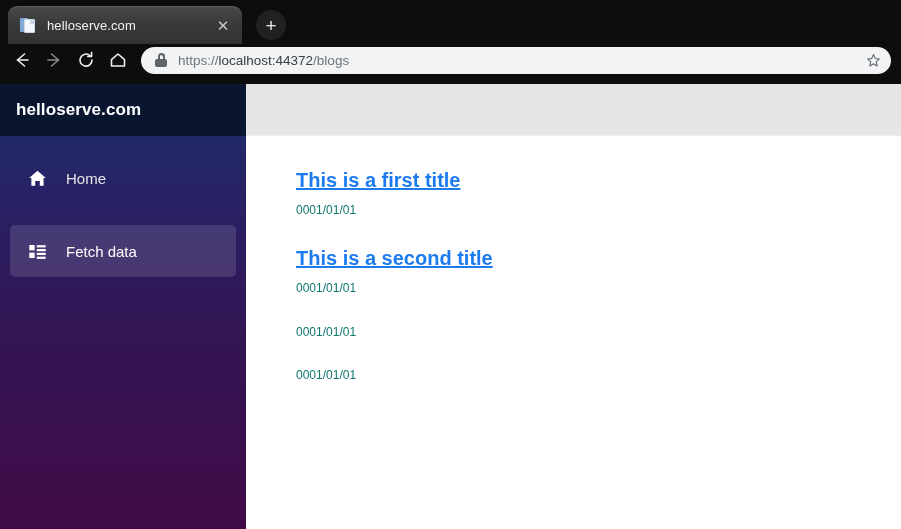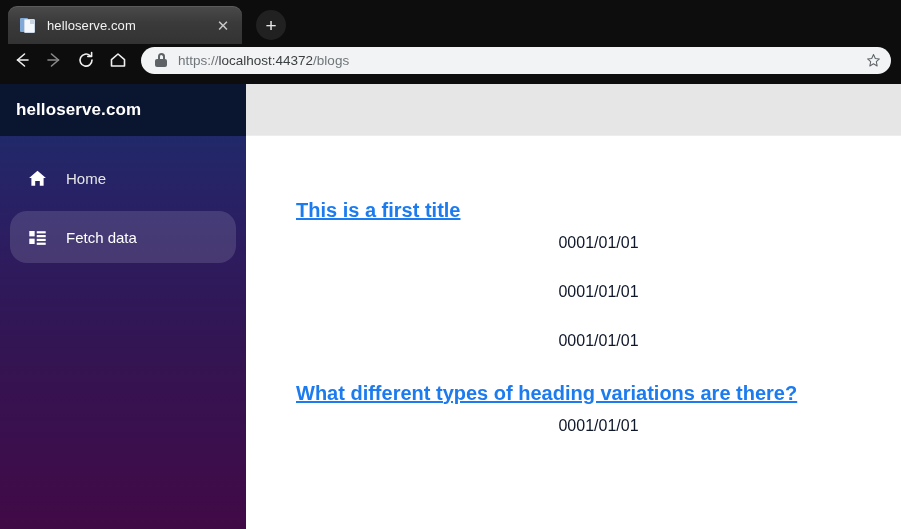--- a/index.html
+++ b/index.html
@@ -182,39 +182,38 @@
   #brand-text {
     color:#ffffff;
     font-size:17px;
     font-weight:bold;
     letter-spacing:0.1px;
   }
   #sidebar-nav {
     padding:16px 10px 0 10px;
     display:flex;
     flex-direction:column;
-    gap:7px;
+    gap:21px;
   }
   .nav-item {
     height:52px;
     display:flex;
     align-items:center;
     padding-left:16px;
     border-radius:5px;
     color:#e6e6e6;
     font-size:15px;
   }
   .nav-item.active {
     background:rgba(255,255,255,0.26);
     color:#ffffff;
   }
   .nav-item.hovered {
     background:rgba(255,255,255,0.13);
     color:#ffffff;
-    border-radius:17px;
   }
   .nav-icon {
     flex:0 0 22px;
     width:22px; height:22px;
     margin-right:18px;
     display:flex; align-items:center; justify-content:center;
   }
   .nav-label { white-space:nowrap; }
 
   
@@ -229,36 +228,35 @@
     height:52px;
     flex:0 0 52px;
     background:#e6e6e6;
     border-bottom:1px solid #ededed;
   }
   #content-body {
     flex:1 1 auto;
     padding:32px 0 0 50px;
     overflow:hidden;
   }
-  .blog-entry { margin-bottom:29px;margin-top:30px; }
+  .blog-entry { margin-bottom:29px; }
   .blog-title {
     display:block;
     color:#1b7bef;
     font-size:20px;
     font-weight:bold;
     line-height:1.2;
     margin-bottom:11px;
     white-space:nowrap;
   }
   .blog-date {
     display:block;
-    color:#0f172a;
-    font-size:16px;
+    color:#0f766e;
+    font-size:12px;
     line-height:1.2;
-    text-align:center;
   }
 </style>
 </head>
 <body>
 
 <div id="browser-chrome">
 
   <div id="tab-strip">
 
     <div id="active-tab">
@@ -364,28 +362,28 @@
     <div id="content-topbar"></div>
 
     <div id="content-body">
 
       <div class="blog-entry">
         <a class="blog-title" href="#">This is a first title</a>
         <span class="blog-date">0001/01/01</span>
       </div>
 
       <div class="blog-entry">
+        <a class="blog-title" href="#">This is a second title</a>
         <span class="blog-date">0001/01/01</span>
       </div>
 
       <div class="blog-entry">
         <span class="blog-date">0001/01/01</span>
       </div>
 
       <div class="blog-entry">
-        <a class="blog-title" href="#">What different types of heading variations are there?</a>
         <span class="blog-date">0001/01/01</span>
       </div>
 
     </div>
   </div>
 
 </div>
 
 </body></html>

